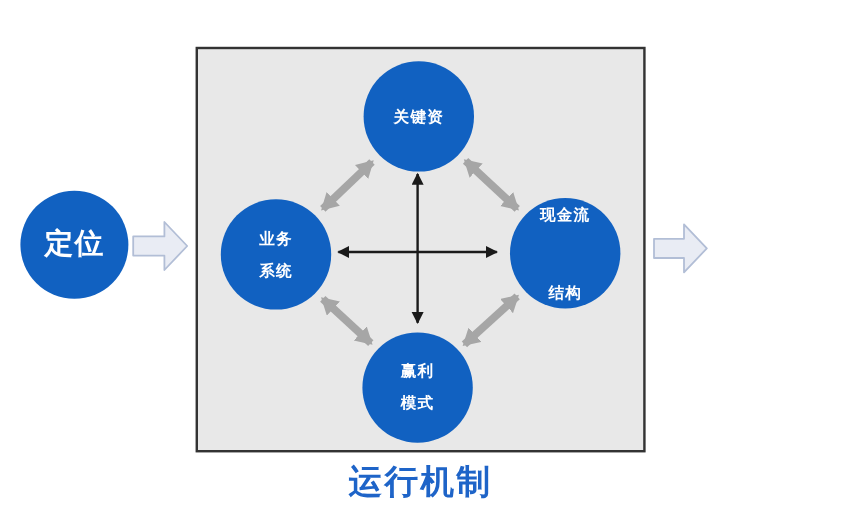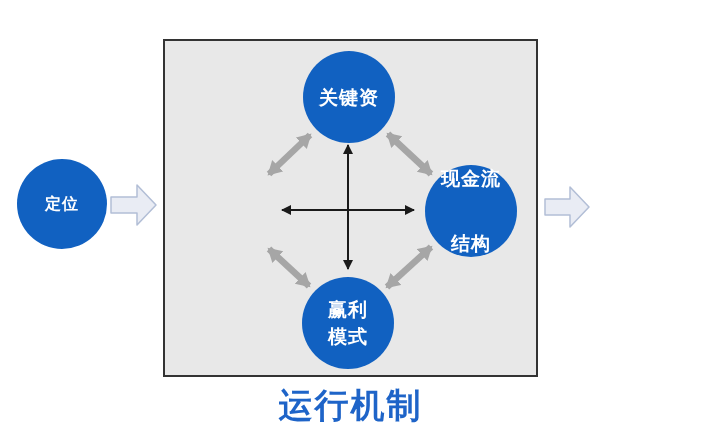--- a/index.html
+++ b/index.html
@@ -14,22 +14,22 @@
     position:absolute;
     border-radius:50%;
     background:var(--node-fill,#1161C1);
     color:var(--node-text,#ffffff);
     display:flex;flex-direction:column;
     align-items:center;justify-content:center;
     font-weight:bold;
     text-align:center;
     letter-spacing:1px;
   }
-  .node .ln{display:block;line-height:27px;font-size:19px;}
-  .node-big .ln{font-size:16px;line-height:28px;}
+  .node .ln{display:block;line-height:27px;font-size:13px;}
+  .node-big .ln{font-size:24px;line-height:28px;}
   .mech-box{
     position:absolute;
     left:163px;top:39px;
     width:375px;height:338px;
     background:var(--box-bg,#e8e8e8);
     border:2px solid var(--box-border,#333333);
     box-sizing:border-box;
   }
   .connectors{position:absolute;left:0;top:0;}
   .gray-line{stroke:var(--gray-arrow,#a6a6a6);stroke-width:6.5;}
@@ -40,21 +40,21 @@
   .block-arrow polygon{
     fill:var(--block-fill,#e9ecf4);
     stroke:var(--block-stroke,#b2bed6);
     stroke-width:1.5;
     stroke-linejoin:round;
   }
   .caption{
     position:absolute;
     left:163px;top:383px;width:375px;
     text-align:center;
-    font-size:34px;font-weight:bold;
+    font-size:28px;font-weight:bold;
     letter-spacing:2px;
     color:var(--caption,#1E64C8);
   }
 </style>
 </head>
 <body>
 
 <div class="stage">
 
   <div class="node node-big" style="left:17px;top:159px;width:90px;height:90px;">
@@ -83,27 +83,31 @@
       <line class="gray-line" x1="266" y1="206" x2="222" y2="246" marker-start="url(#gh)" marker-end="url(#gh)"></line>
 
       <line class="black-line" x1="117" y1="169" x2="249" y2="169" marker-start="url(#bh)" marker-end="url(#bh)"></line>
       <line class="black-line" x1="183" y1="104" x2="183" y2="228" marker-start="url(#bh)" marker-end="url(#bh)"></line>
     </svg>
 
     <div class="node" style="left:138px;top:10px;width:92px;height:92px;">
       <span class="ln">关键资</span>
     </div>
 
+    <div class="node" style="left:19px;top:125px;width:92px;height:92px;">
+      <span class="ln">业务</span>
+      <span class="ln">系统</span>
+    </div>
 
     <div class="node" style="left:260px;top:124px;width:92px;height:92px;justify-content:space-between;">
       <span class="ln">现金流</span>
       <span class="ln">结构</span>
     </div>
 
-    <div class="node" style="left:137px;top:236px;width:92px;height:92px;">
+    <div class="node" style="left:137px;top:236px;width:92px;height:92px;font-family:Liberation Mono, monospace;">
       <span class="ln">赢利</span>
       <span class="ln">模式</span>
     </div>
 
   </div>
 
   <svg class="block-arrow" style="left:544px;top:185px;" width="46" height="44" viewBox="0 0 46 44">
     <polygon points="1,14 26,14 26,2 45,22 26,42 26,30 1,30"></polygon>
   </svg>
 

